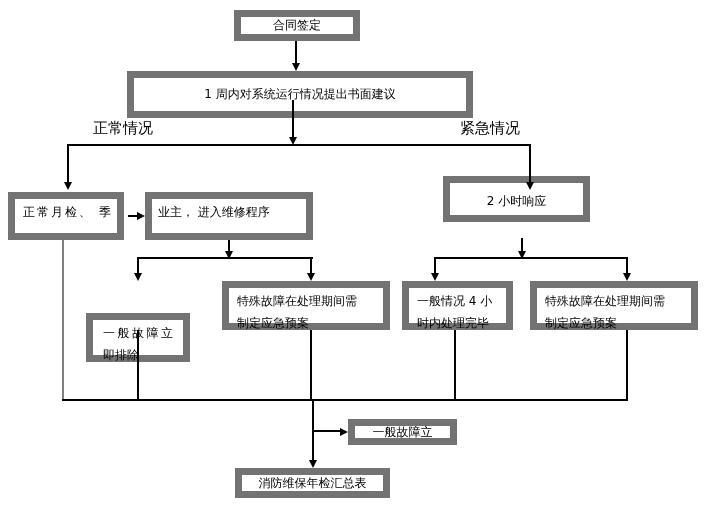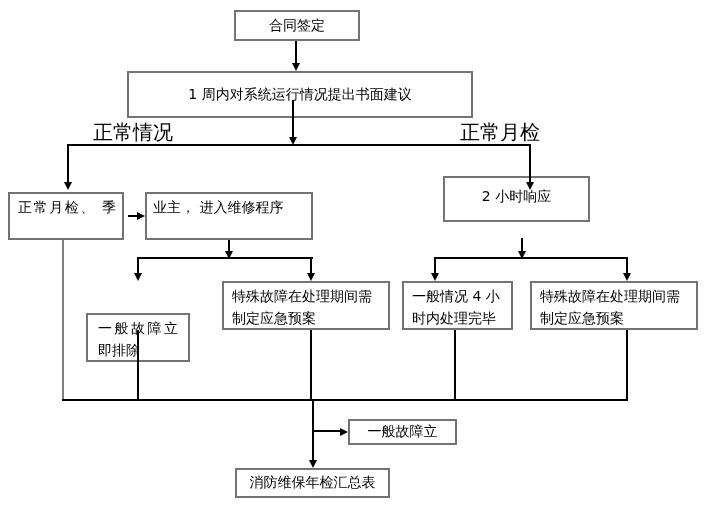--- a/index.html
+++ b/index.html
@@ -3,53 +3,53 @@
 <meta charset="utf-8">
 <style>
   html,body{margin:0;padding:0;background:#ffffff;}
   #canvas{
     position:relative;width:709px;height:515px;background:#ffffff;
     font-family:"DejaVu Sans","Liberation Sans",sans-serif;
     color:#000;overflow:hidden;
   }
   .box{
     position:absolute;box-sizing:border-box;background:#fff;
-    border:2px solid #737373;font-size:14px;color:#000;
+    border:7px solid #737373;font-size:12px;color:#000;
   }
   .box.center{display:flex;align-items:center;justify-content:center;text-align:center;}
   .box.two{padding:2px 6px 0 8px;}
   .ln{display:block;line-height:22px;white-space:nowrap;}
   .ln.just{text-align:justify;text-align-last:justify;white-space:normal;}
   .hline{position:absolute;height:2px;background:#000;}
   .vline{position:absolute;width:2px;background:#000;}
   .vline.gray{background:#808080;}
   .arr-down{
     position:absolute;width:0;height:0;
     border-left:4px solid transparent;border-right:4px solid transparent;
     border-top:8px solid #000;
   }
   .arr-right{
     position:absolute;width:0;height:0;
     border-top:4px solid transparent;border-bottom:4px solid transparent;
     border-left:8px solid #000;
   }
-  .branch-label{position:absolute;font-size:20px;color:#000;white-space:nowrap;}
+  .branch-label{position:absolute;font-size:15px;color:#000;white-space:nowrap;}
 </style>
 </head>
 <body>
 
 <div id="canvas">
 
   <div class="box center" style="left:234px;top:10px;width:126px;height:31px;">合同签定</div>
 
   <div class="box center" style="left:127px;top:71px;width:346px;height:47px;">1 周内对系统运行情况提出书面建议</div>
 
   <div class="branch-label" style="left:93px;top:119px;">正常情况</div>
 
-  <div class="branch-label" style="left:460px;top:119px;">正常月检</div>
+  <div class="branch-label" style="left:460px;top:119px;">紧急情况</div>
 
   <div class="box two" style="left:8px;top:192px;width:116px;height:48px;">
     <span class="ln just">正常月检、 季</span>
   </div>
 
   <div class="box two" style="left:145px;top:192px;width:168px;height:48px;padding-left:6px;">
     <span class="ln">业主， 进入维修程序</span>
   </div>
 
   <div class="box center" style="left:443px;top:176px;width:147px;height:46px;align-items:flex-start;padding-top:10px;">2 小时响应</div>

